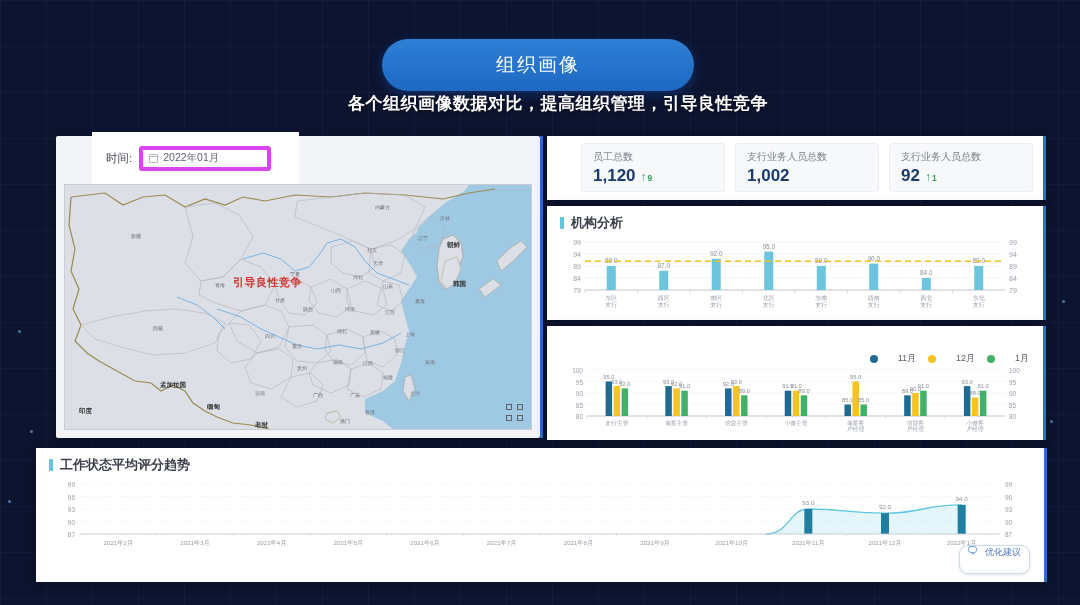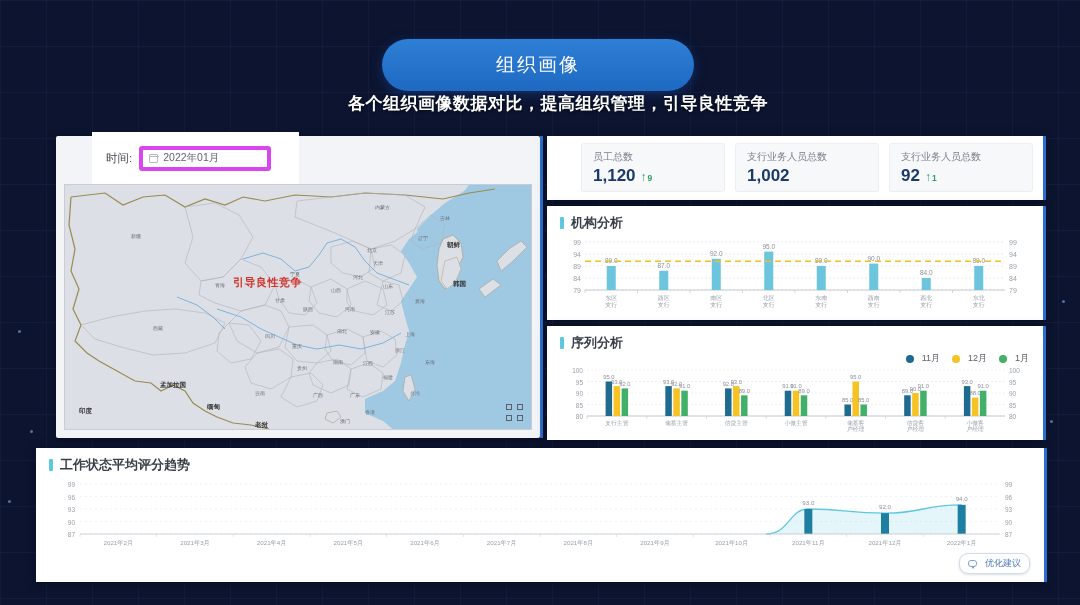--- a/index.html
+++ b/index.html
@@ -91,31 +91,31 @@
   
   #org-panel { left: 547px; top: 206px; width: 496px; height: 114px; box-shadow: 0 2px 10px rgba(0,0,0,.35); }
   #seq-panel { left: 547px; top: 326px; width: 496px; height: 114px; box-shadow: 0 2px 10px rgba(0,0,0,.35); }
   #trend-panel { left: 36px; top: 448px; width: 1008px; height: 134px; box-shadow: 0 2px 10px rgba(0,0,0,.35); }
 
   .card-title { display: flex; align-items: center; padding: 8px 0 0 13px; }
   .card-title .bar { width: 4px; height: 12px; background: #5ec7e0; margin-right: 7px; border-radius: 1px; }
   .card-title span { font-size: 13px; font-weight: bold; color: #3a3f4a; }
 
   .legend { position: absolute; right: 14px; top: 26px; display: flex; gap: 12px; align-items: center; }
-  .legend-item { display: flex; align-items: center; gap: 8px; }
+  .legend-item { display: flex; align-items: center; gap: 20px; }
   .legend-dot { width: 8px; height: 8px; border-radius: 50%; }
   .legend-item span { font-size: 9px; color: #5b6069; }
 
   .plot { position: absolute; }
   .plot svg { display: block; }
 
   
-  .sugg-btn { position: absolute; right: 14px; bottom: 8px; height: 21px; padding: 0 8px;
+  .sugg-btn { position: absolute; right: 14px; bottom: 8px; height: 29px; padding: 0 8px;
               border: 1px solid #cfdced; border-radius: 9px; background: #fff;
-              display: flex; align-items: center; gap: 8px;
+              display: flex; align-items: flex-start; gap: 8px;
               box-shadow: 0 1px 3px rgba(0,0,0,.12); }
   .sugg-btn span { font-size: 9px; color: #4a76b8; }
   .bubble { width: 9px; height: 7px; border: 1.2px solid #7ba2d8; border-radius: 3px; position: relative; }
   .bubble::after { content:""; position:absolute; left:1.5px; bottom:-3px; width:0; height:0;
                    border-left:2.5px solid transparent; border-right:2.5px solid transparent;
                    border-top:3px solid #7ba2d8; }
 </style>
 </head>
 <body>
 
@@ -355,24 +355,20 @@
         <text x="423.75" y="31" text-anchor="middle" font-size="6.5" fill="#8a9099" font-family="Liberation Sans, sans-serif">89.0</text>
         <text x="423.75" y="68" text-anchor="middle" font-size="6" fill="#9aa0aa" font-family="Liberation Sans, sans-serif">东北</text>
         <text x="423.75" y="75" text-anchor="middle" font-size="6" fill="#9aa0aa" font-family="Liberation Sans, sans-serif">支行</text>
         <line x1="30" y1="29.200000000000003" x2="450" y2="29.200000000000003" stroke="#f2c11f" stroke-width="1.4" stroke-dasharray="6,4"></line>
       </svg>
   </div>
 </div>
 
 <div class="panel" id="seq-panel">
   <div class="panel-accent"></div>
-  <div class="card-title">
-    <div class="bar"></div>
-    <span>序列分析</span>
-  </div>
   <div class="legend" id="seq-legend">
       <div class="legend-item">
         <span class="legend-dot" style="background:#1f6a8f"></span>
         <span>11月</span>
       </div>
       <div class="legend-item">
         <span class="legend-dot" style="background:#f5c324"></span>
         <span>12月</span>
       </div>
       <div class="legend-item">

